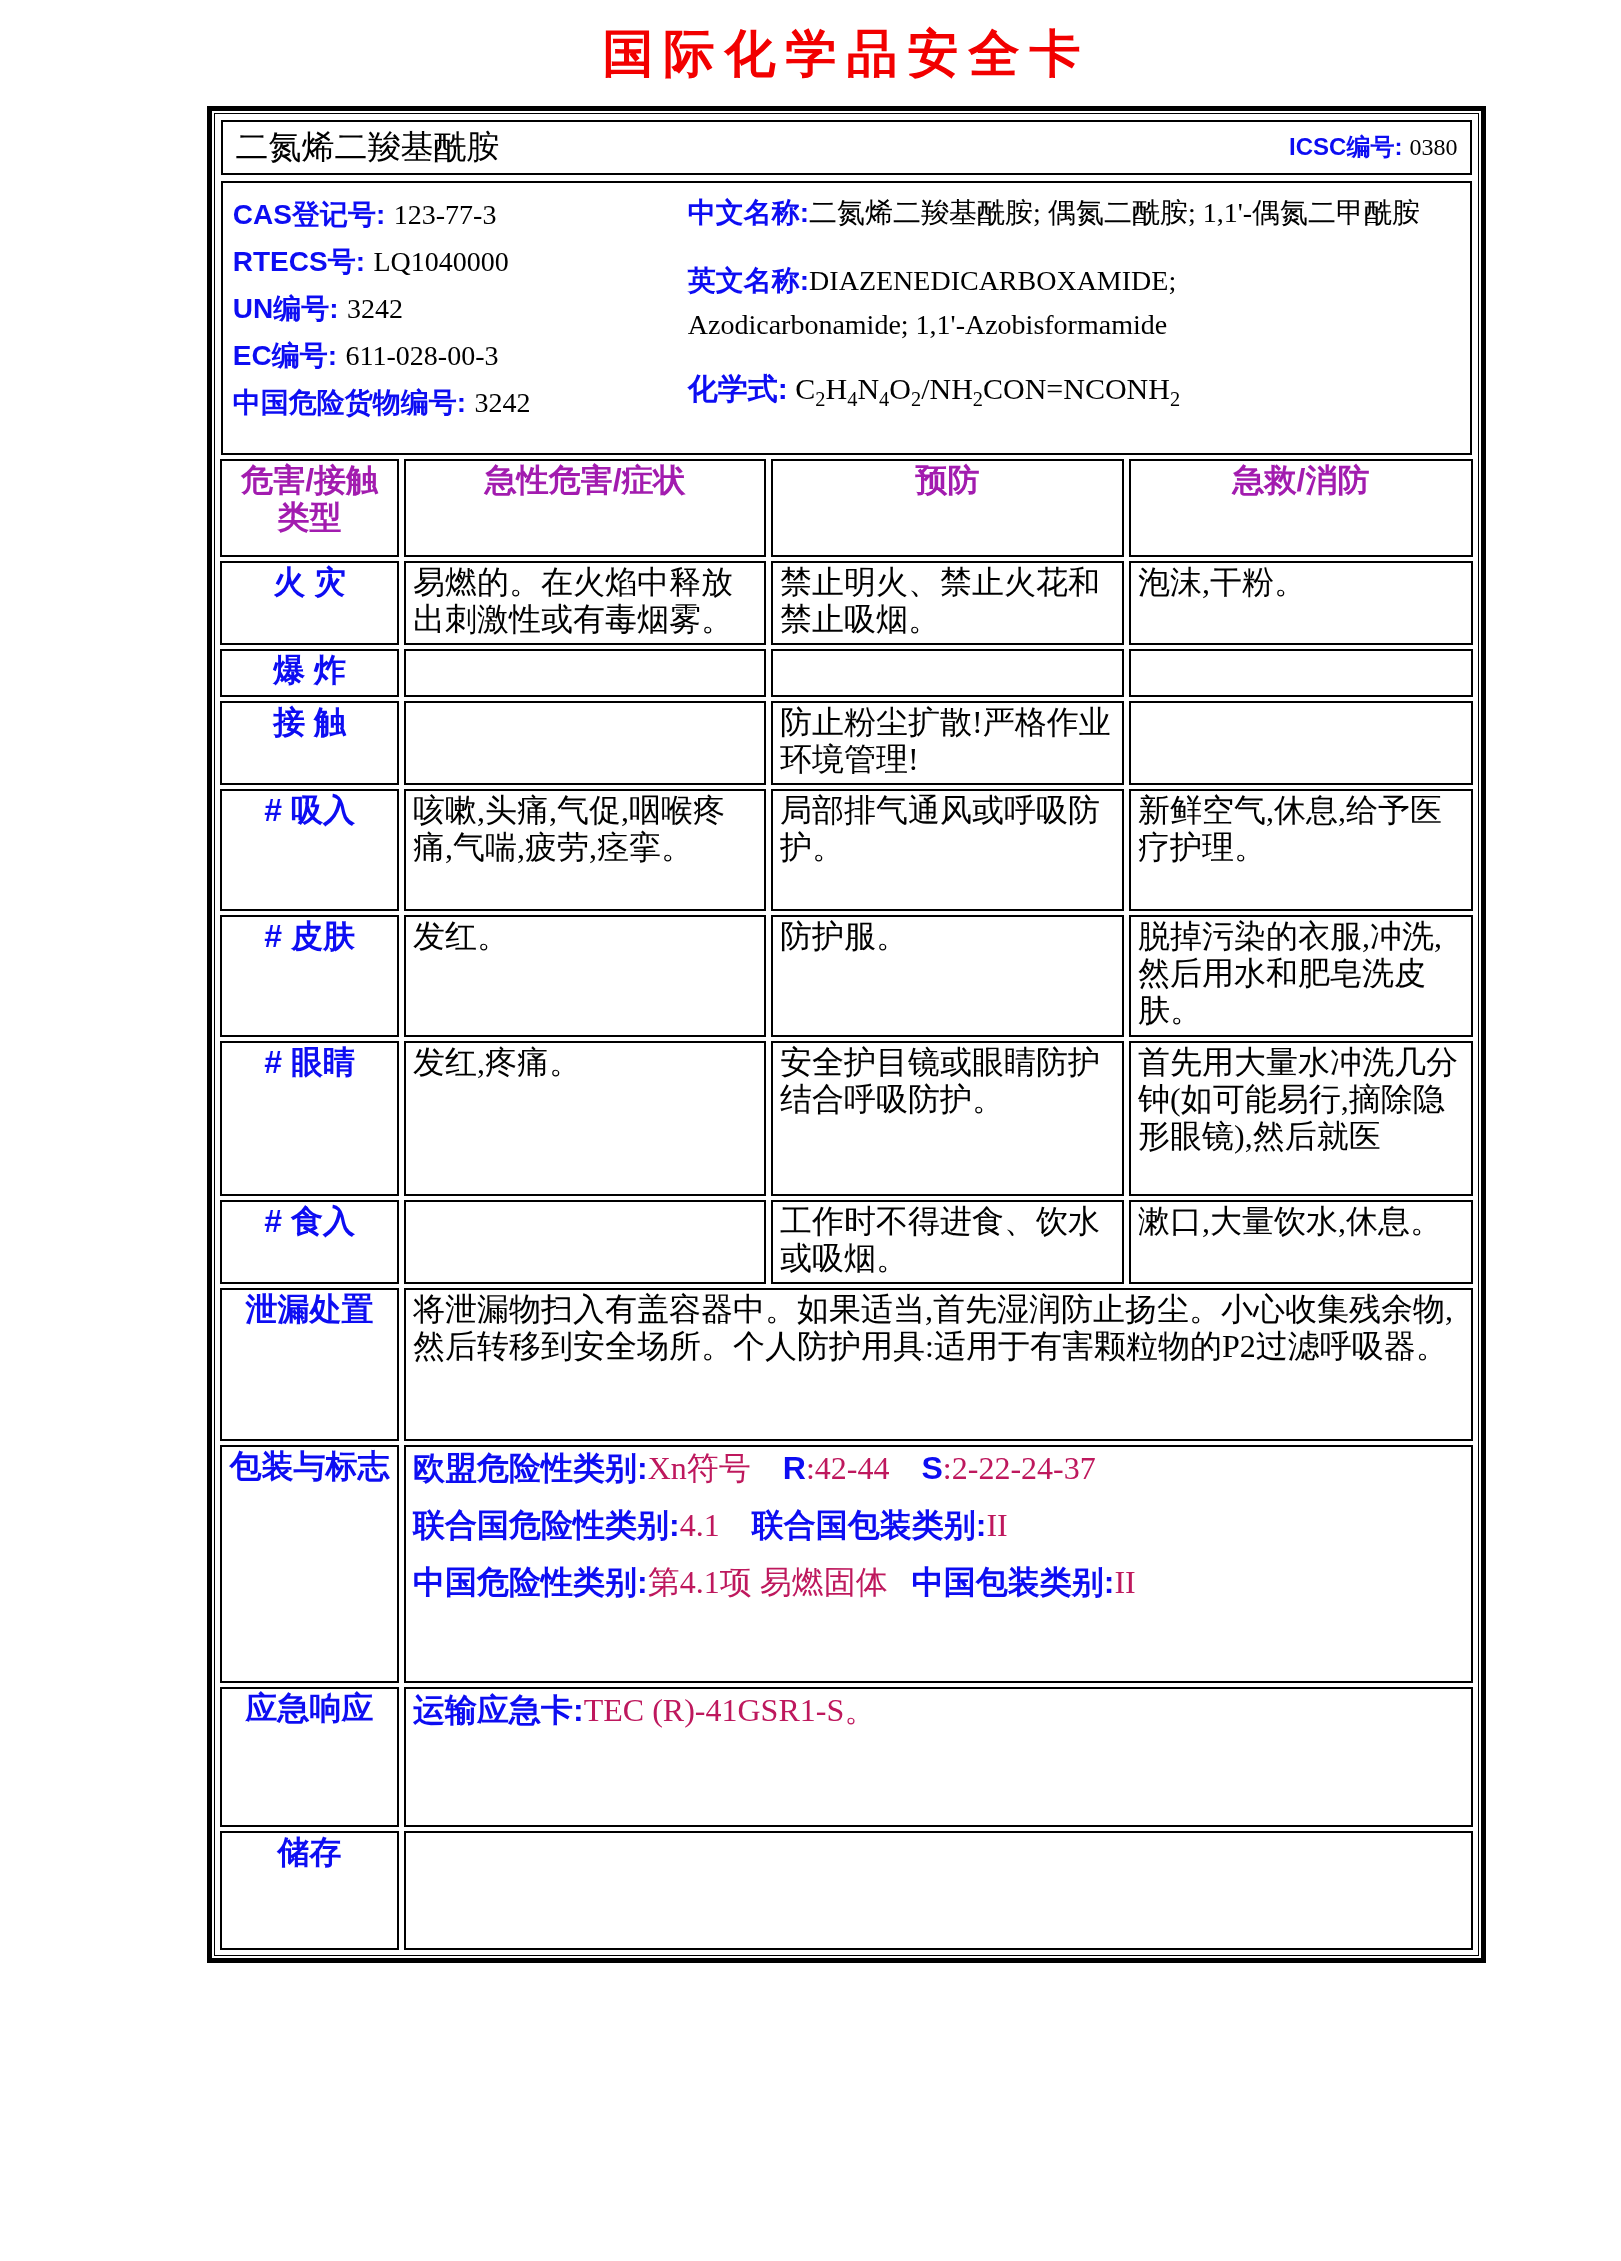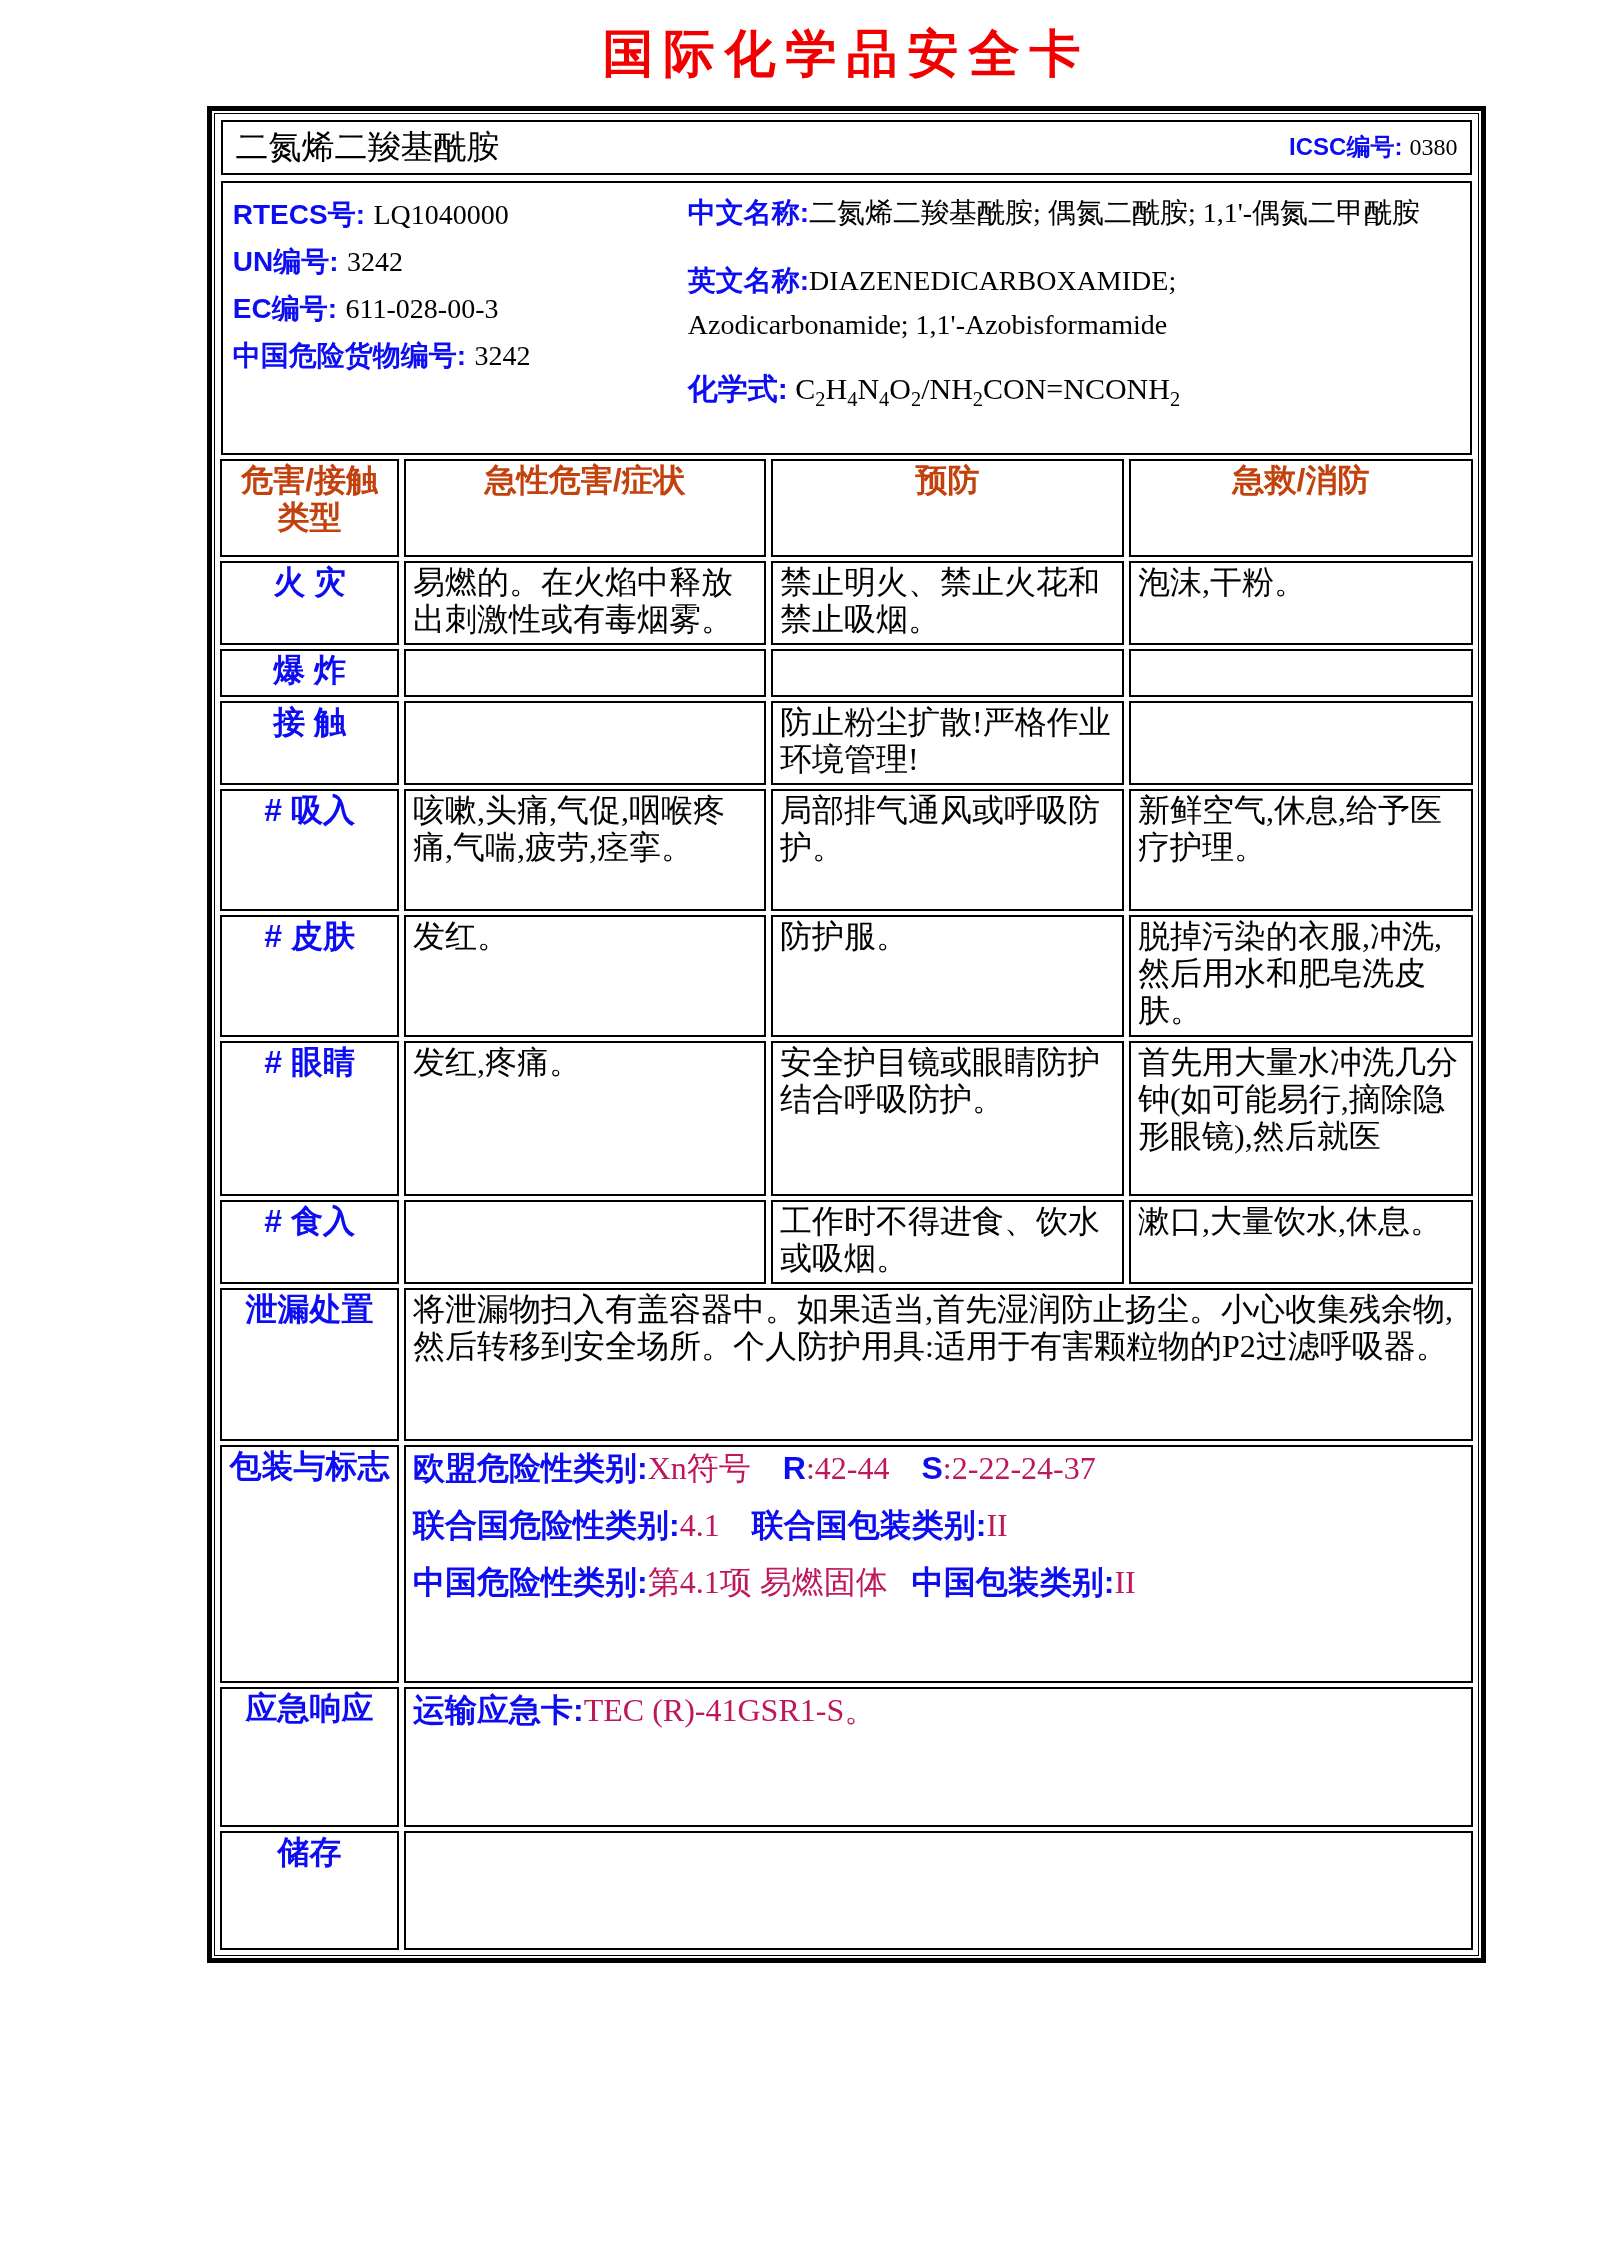--- a/index.html
+++ b/index.html
@@ -29,21 +29,21 @@
   .en-blk{margin-bottom:20px;white-space:pre-wrap;}
   .formula{font-size:30px;}
   .formula sub{font-size:0.68em;}
   
   table.hazard{border-collapse:separate;border-spacing:5.7px 4.3px;table-layout:fixed;
         width:calc(100% + 11.4px);margin:0 -5.7px -4.3px -5.7px;}
   table.hazard td{border:2.1px solid #000;vertical-align:top;padding:1.4px 7px 4.3px 7px;
         font-size:32px;line-height:1.16;box-sizing:border-box;overflow:hidden;}
   td.lbl{font-family:"Liberation Sans",sans-serif;font-weight:bold;color:#0d0df2;
         text-align:center;vertical-align:middle;font-size:31px;line-height:1.25;padding:0 1.4px;}
-  td.hdr{font-family:"Liberation Sans",sans-serif;font-weight:bold;color:#c2410c;
+  td.hdr{font-family:"Liberation Sans",sans-serif;font-weight:bold;color:#a21caf;
         text-align:center;vertical-align:middle;font-size:30px;line-height:1.3;}
   td.wide{line-height:1.58;}
   .pk-line{white-space:pre-wrap;margin-bottom:15.6px;line-height:1.3;}
   .seg-label{font-family:"Liberation Sans",sans-serif;font-weight:bold;color:#0d0df2;}
   .seg-text{font-family:"Liberation Serif",serif;color:#be185d;}
 </style>
 </head>
 <body>
 
 <div class="page">
@@ -55,20 +55,21 @@
 
       <div class="sect name-row">
         <span>二氮烯二羧基酰胺</span>
         <span class="icsc">
           <span class="blue-label">ICSC编号:</span><span class="num">0380</span>
         </span>
       </div>
 
       <div class="sect info">
         <div class="info-left">
+          <p><span class="blue-label">CAS登记号:</span><span class="val">123-77-3</span></p>
           <p><span class="blue-label">RTECS号:</span><span class="val">LQ1040000</span></p>
           <p><span class="blue-label">UN编号:</span><span class="val">3242</span></p>
           <p><span class="blue-label">EC编号:</span><span class="val">611-028-00-3</span></p>
           <p><span class="blue-label">中国危险货物编号:</span><span class="val">3242</span></p>
         </div>
         <div class="info-right">
           <div class="blk cn-blk"><span class="blue-label">中文名称:</span><span>二氮烯二羧基酰胺; 偶氮二酰胺; 1,1'-偶氮二甲酰胺</span></div>
           <div class="blk en-blk"><span class="blue-label">英文名称:</span><span>DIAZENEDICARBOXAMIDE;
 Azodicarbonamide; 1,1'-Azobisformamide</span></div>
           <div class="blk formula"><span class="blue-label">化学式:</span> <span><span>C</span><sub>2</sub><span>H</span><sub>4</sub><span>N</span><sub>4</sub><span>O</span><sub>2</sub><span>/NH</span><sub>2</sub><span>CON=NCONH</span><sub>2</sub></span></div>

